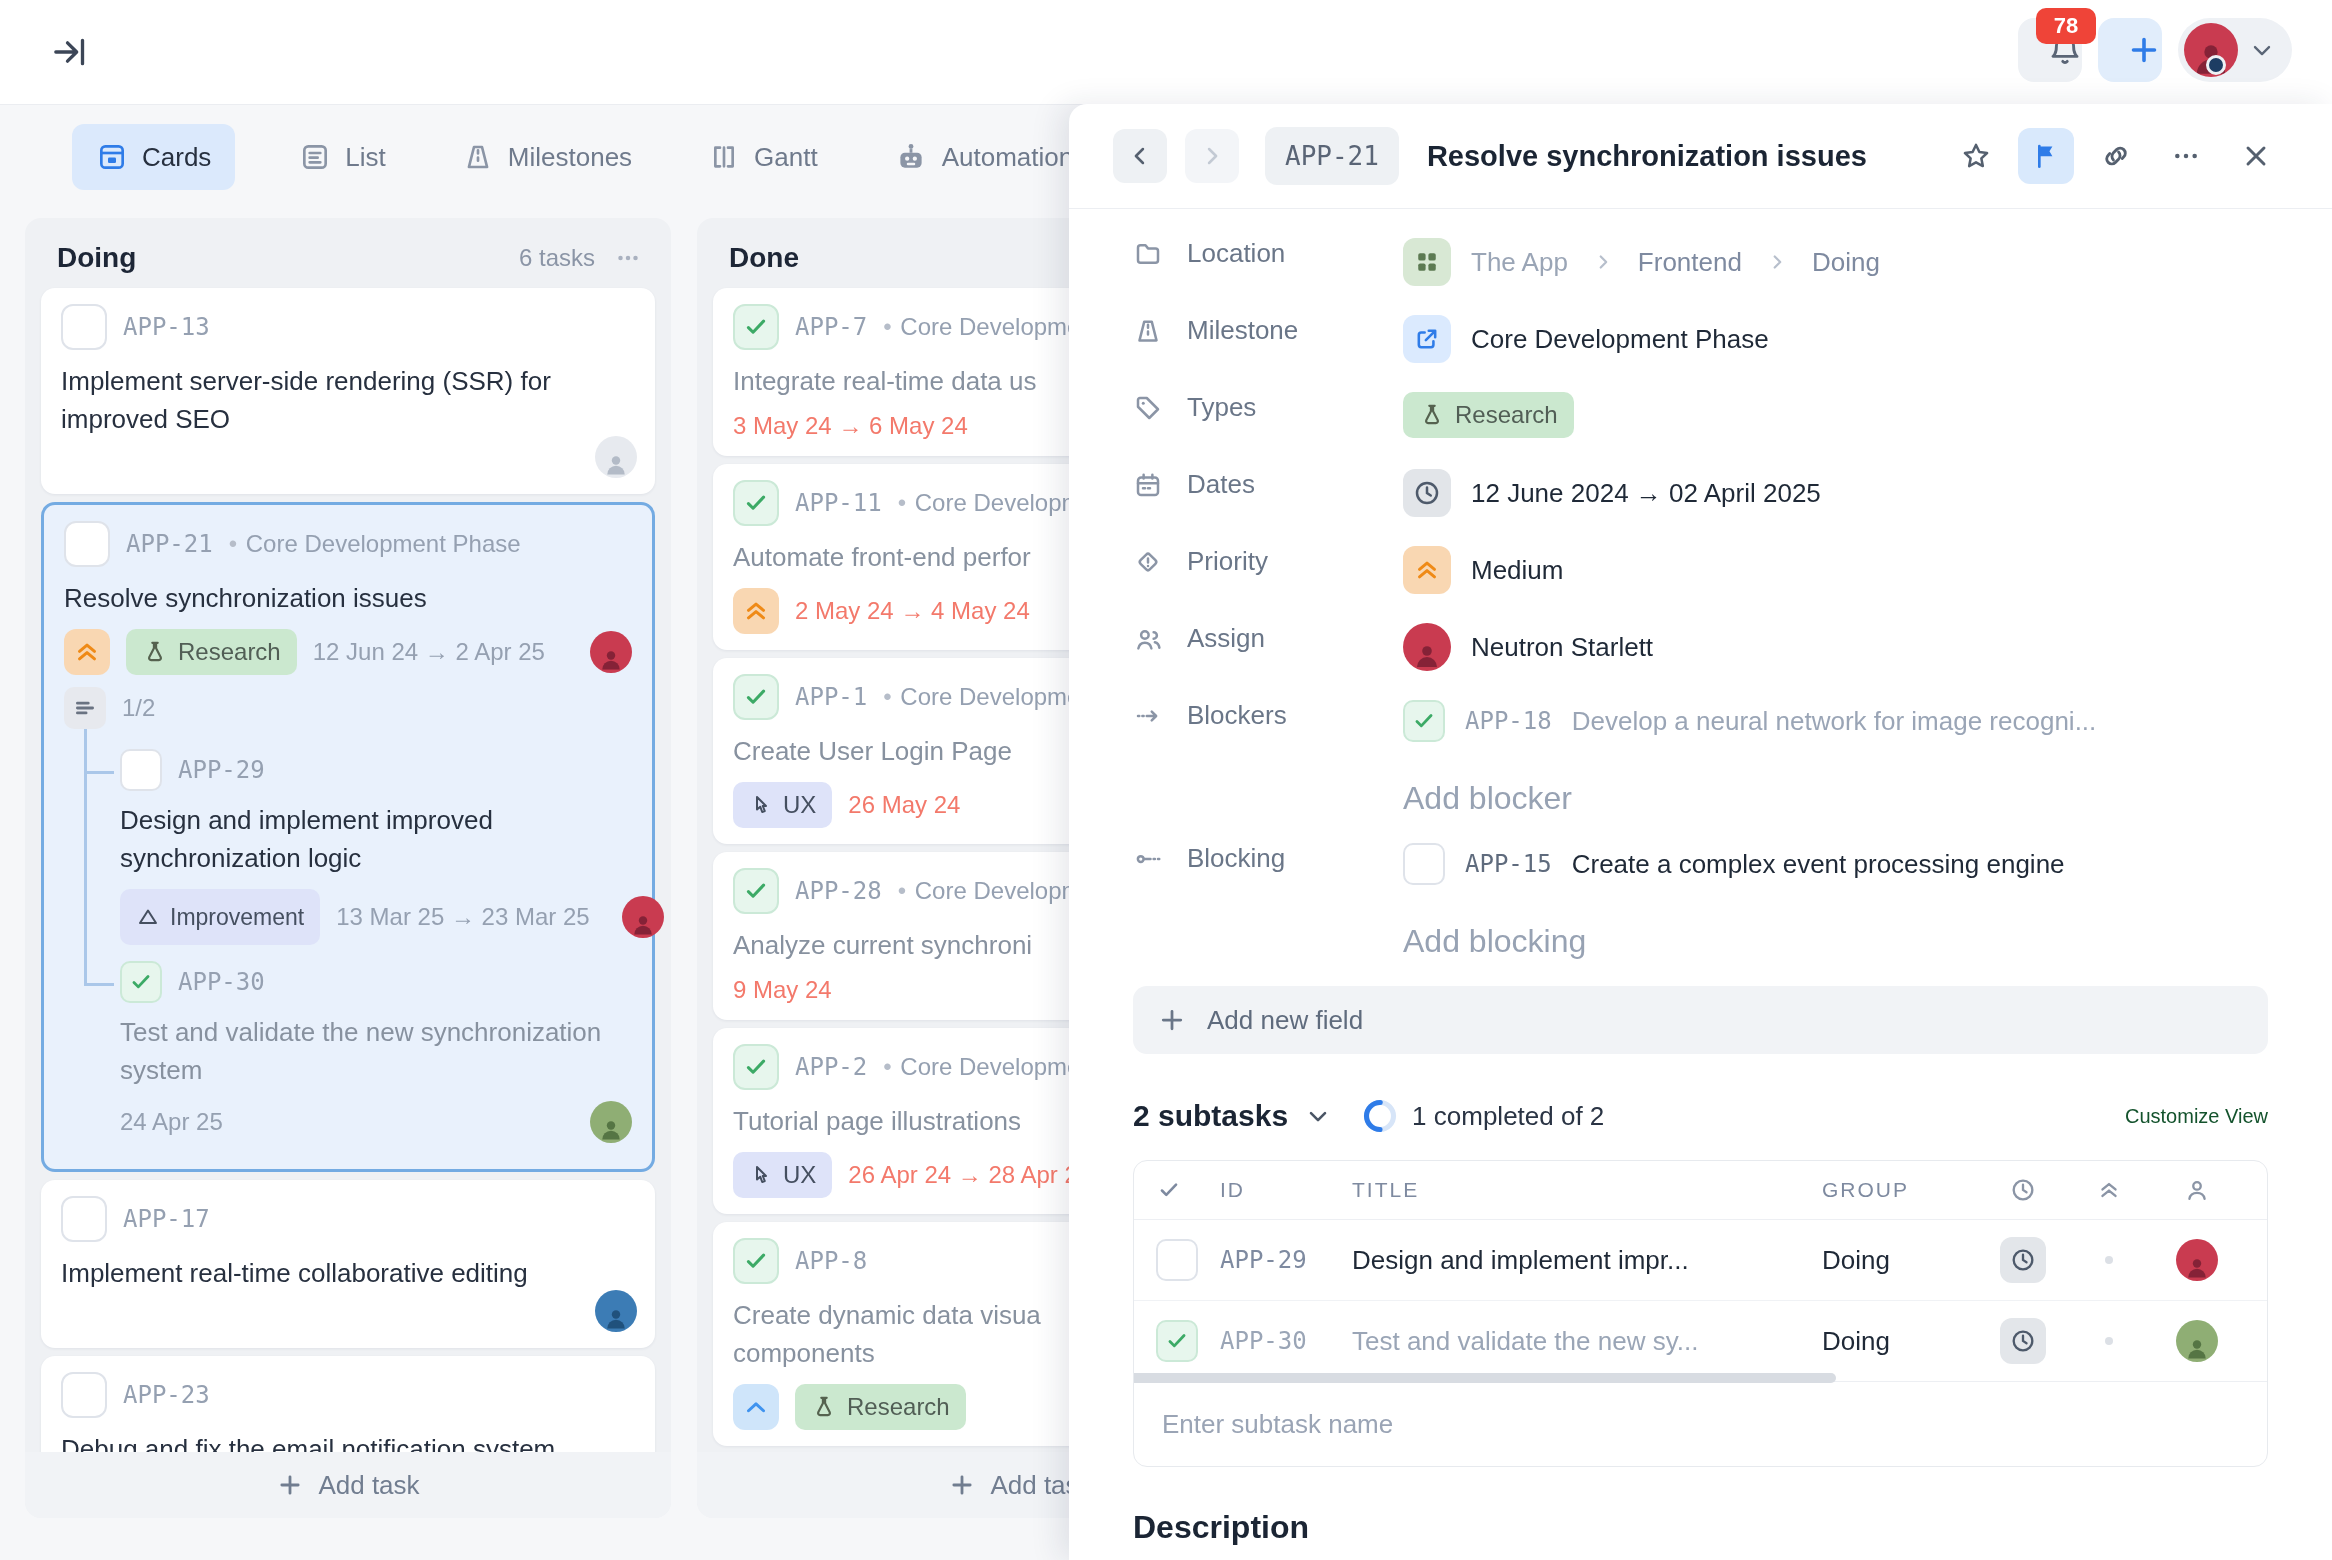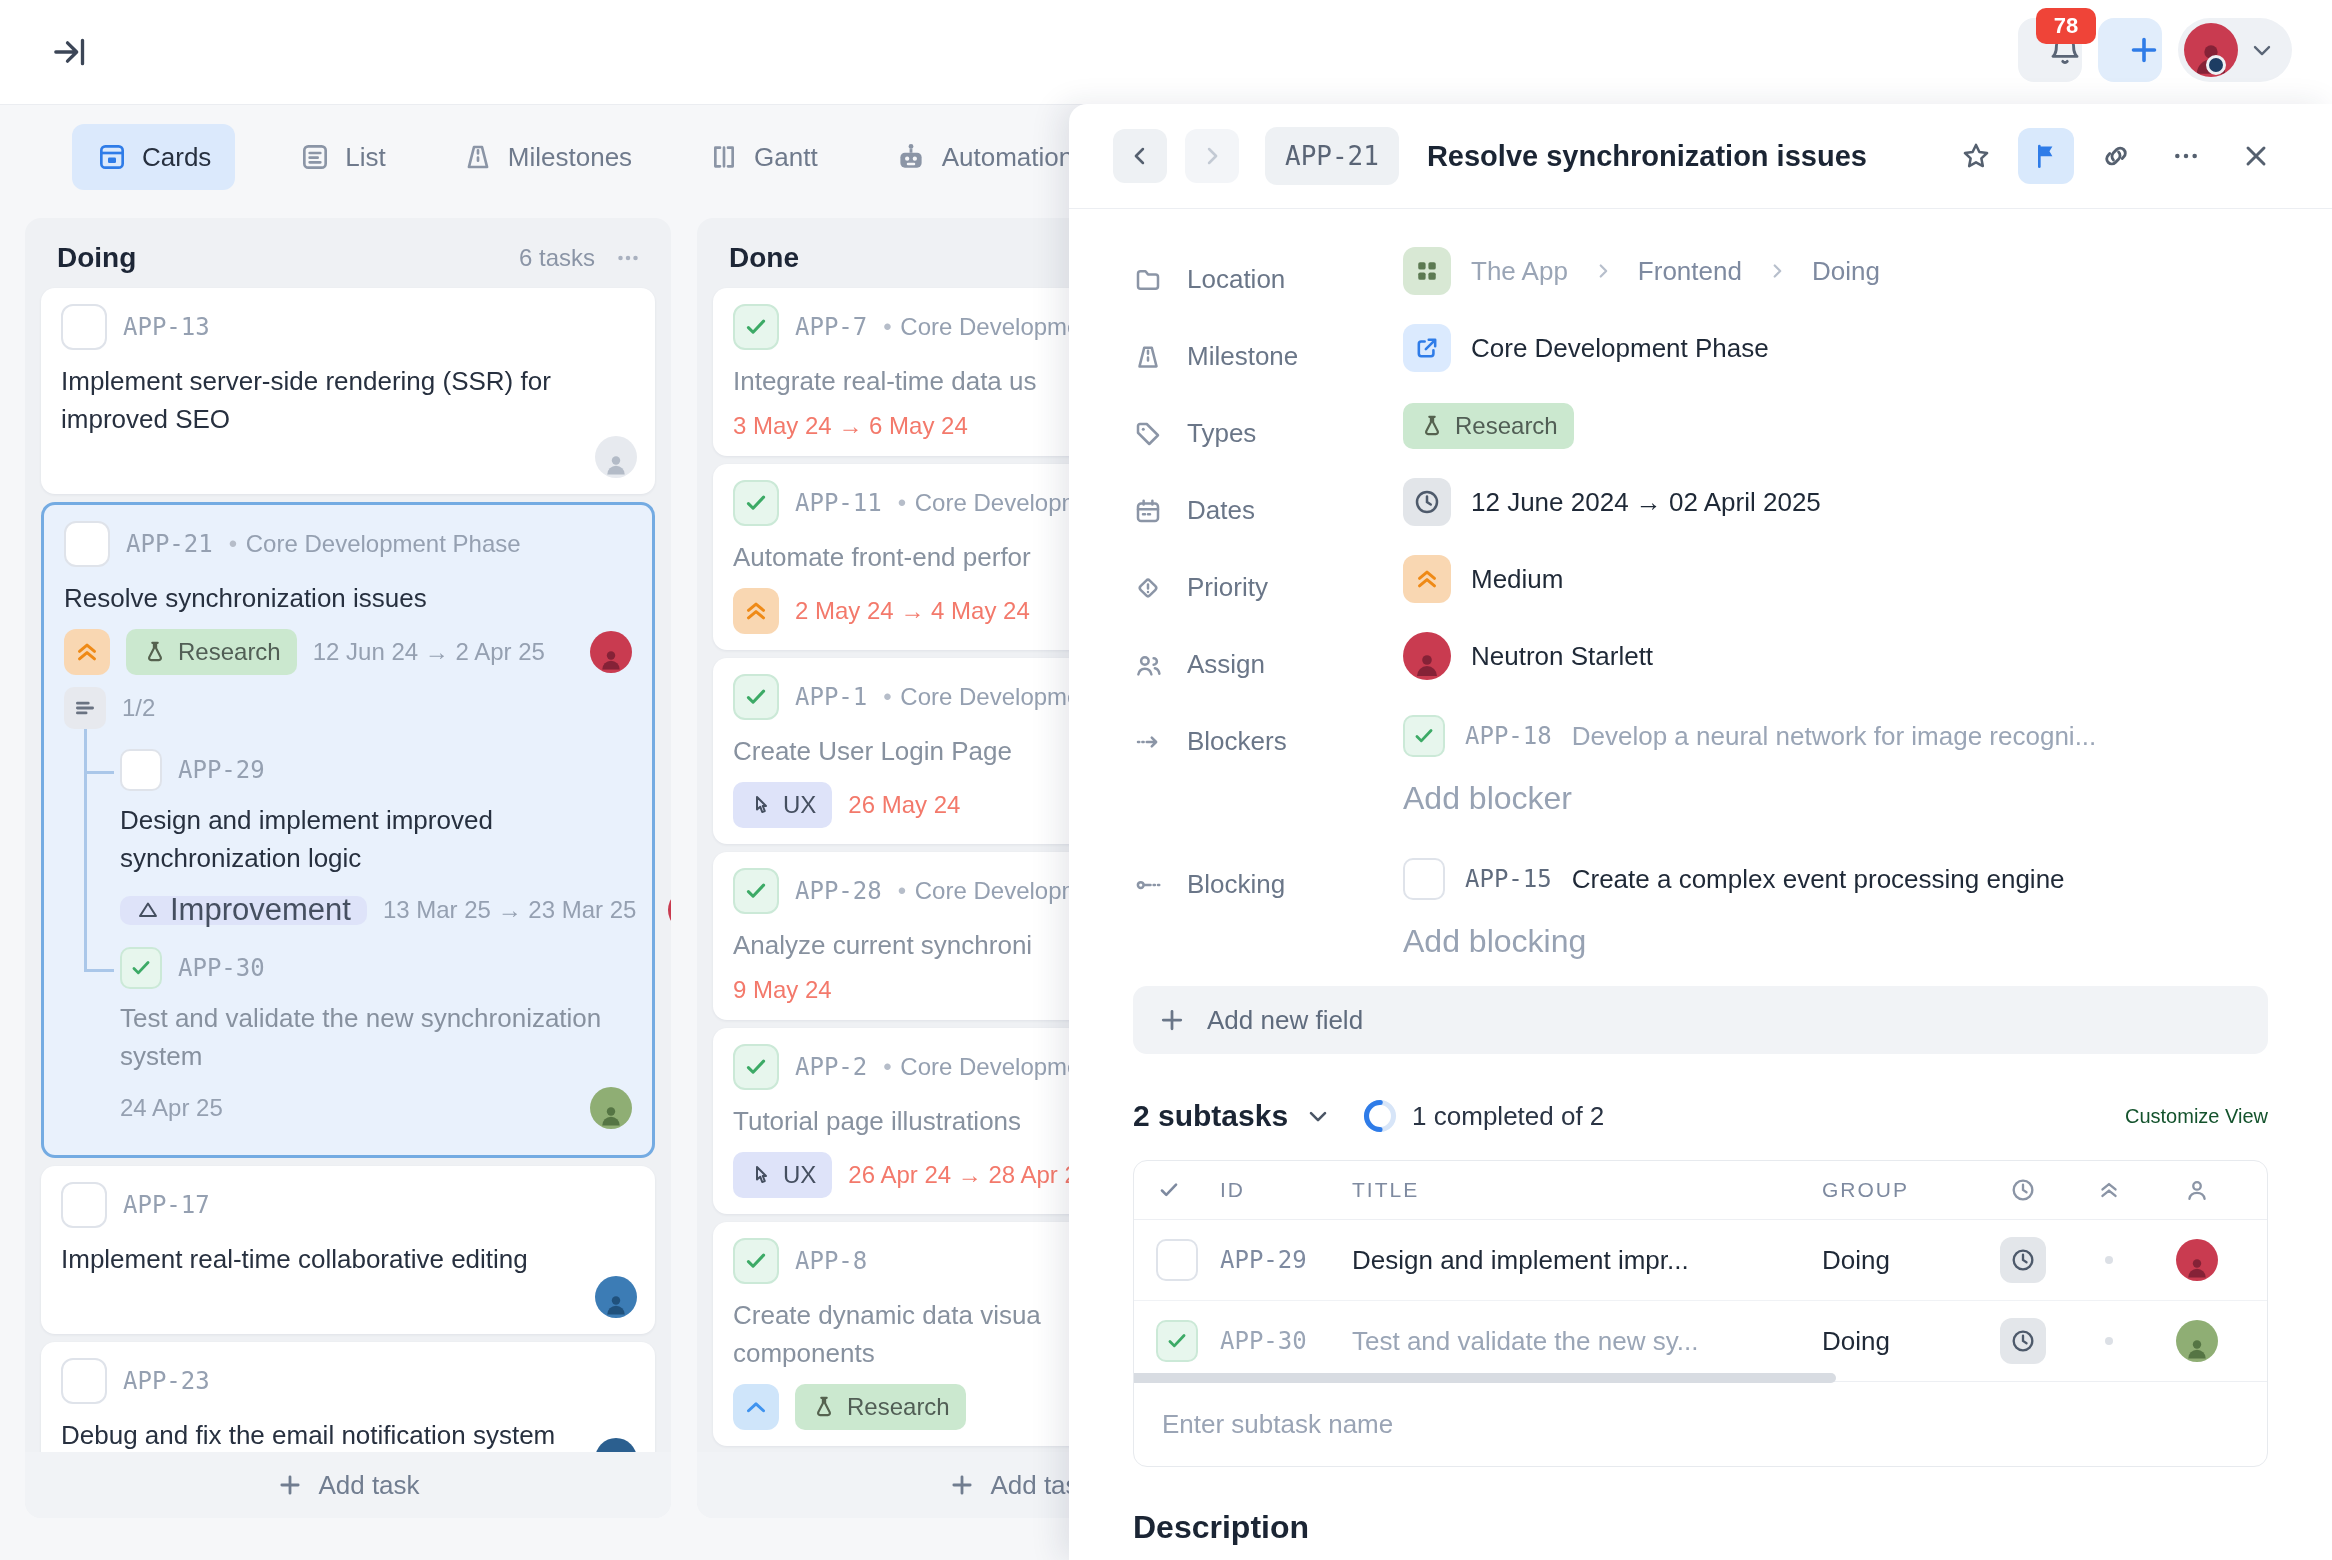--- a/index.html
+++ b/index.html
@@ -67,21 +67,21 @@
   .datetext.red{color:var(--date-red)}
   .chip{width:46px;height:46px;border-radius:12px;display:flex;align-items:center;
     justify-content:center;flex:0 0 auto}
   .chip.orange{background:var(--orange-chip);color:var(--orange-icon)}
   .chip.blue{background:var(--blue-chip);color:var(--blue-icon)}
   .chip.grey{background:#e7e9ee;color:#6a7382;width:42px;height:42px;border-radius:10px}
   .pill{display:inline-flex;align-items:center;gap:10px;height:46px;padding:0 16px;
     border-radius:10px;font-size:24px;white-space:nowrap}
   .pill.research{background:var(--research-bg);color:#515e55}
   .pill.lavender{background:var(--lavender-bg);color:#454f60}
-  .pill.small{height:29px;font-size:31px}
+  .pill.small{height:56px;font-size:23px}
   .av-sm{width:42px;height:42px}
   .corner-av{position:absolute;right:18px;bottom:16px}
   .corner-av.mid{bottom:auto;top:96px}
   .bottom-space{height:40px}
   .col-footer{position:absolute;left:0;right:0;bottom:0;height:66px;background:#f1f3f6;
     display:flex;align-items:center;justify-content:center;gap:14px;color:#717d90;
     font-size:26px;z-index:2;cursor:pointer;border-radius:0 0 16px 16px}
 
   
   .tree{position:relative;margin-top:14px}
@@ -103,21 +103,21 @@
   .task-badge{height:58px;padding:0 20px;background:#eef1f4;border-radius:12px;display:flex;
     align-items:center;font-family:"DejaVu Sans Mono",monospace;font-size:26px;color:#5a6576;margin-left:8px}
   .panel-title{font-size:29px;font-weight:600;color:#1b2534;margin-left:10px;white-space:nowrap;
     overflow:hidden;text-overflow:ellipsis}
   .head-actions{margin-left:auto;display:flex;align-items:center;gap:14px}
   .iconbtn{width:56px;height:56px;display:flex;align-items:center;justify-content:center;
     border-radius:12px;color:#55606f;cursor:pointer}
   .iconbtn.flag{background:#d9e9fc;color:var(--accent)}
 
   .panel-body{position:absolute;top:104px;left:0;right:0;bottom:0;padding:30px 64px 0 64px;overflow:hidden}
-  .frow{display:flex;align-items:flex-end;min-height:57px;margin-bottom:20px}
+  .frow{display:flex;align-items:flex-start;min-height:57px;margin-bottom:20px}
   .flabel{width:270px;display:flex;align-items:center;gap:24px;color:#6a7688;font-size:26px;flex:0 0 auto}
   .flabel svg{color:#8b95a6;flex:0 0 auto}
   .fvalue{display:flex;align-items:center;gap:20px;font-size:26px;color:#1f2937;min-width:0;
     white-space:nowrap;overflow:hidden}
   .vchip{width:48px;height:48px;border-radius:12px;display:flex;align-items:center;
     justify-content:center;flex:0 0 auto}
   .vchip.green{background:#d8e8d4;color:#5c7a52}
   .vchip.blue{background:#dbeafe;color:var(--accent)}
   .vchip.grey{background:#e2e5e9;color:#4e5a6b}
   .vchip.orange{background:var(--orange-chip);color:var(--orange-icon)}

